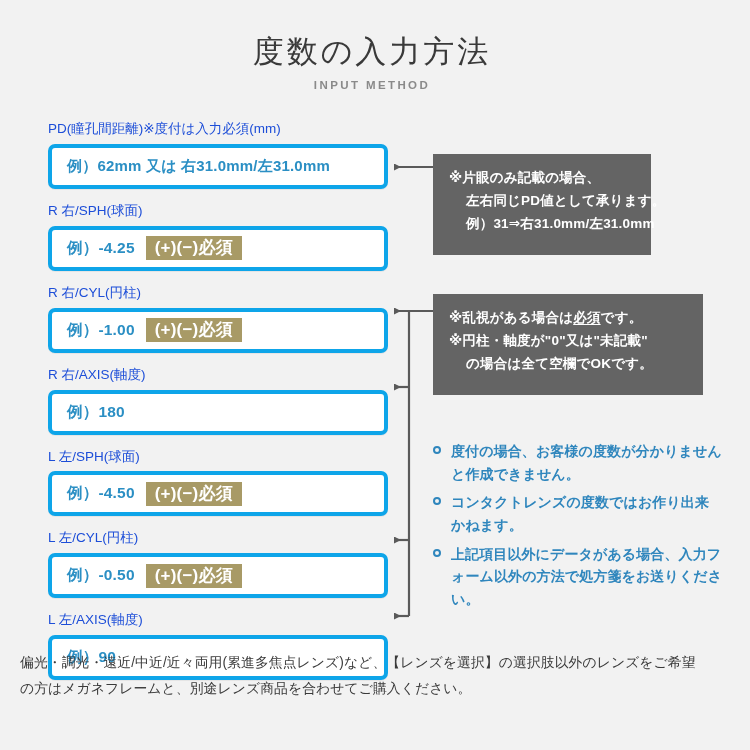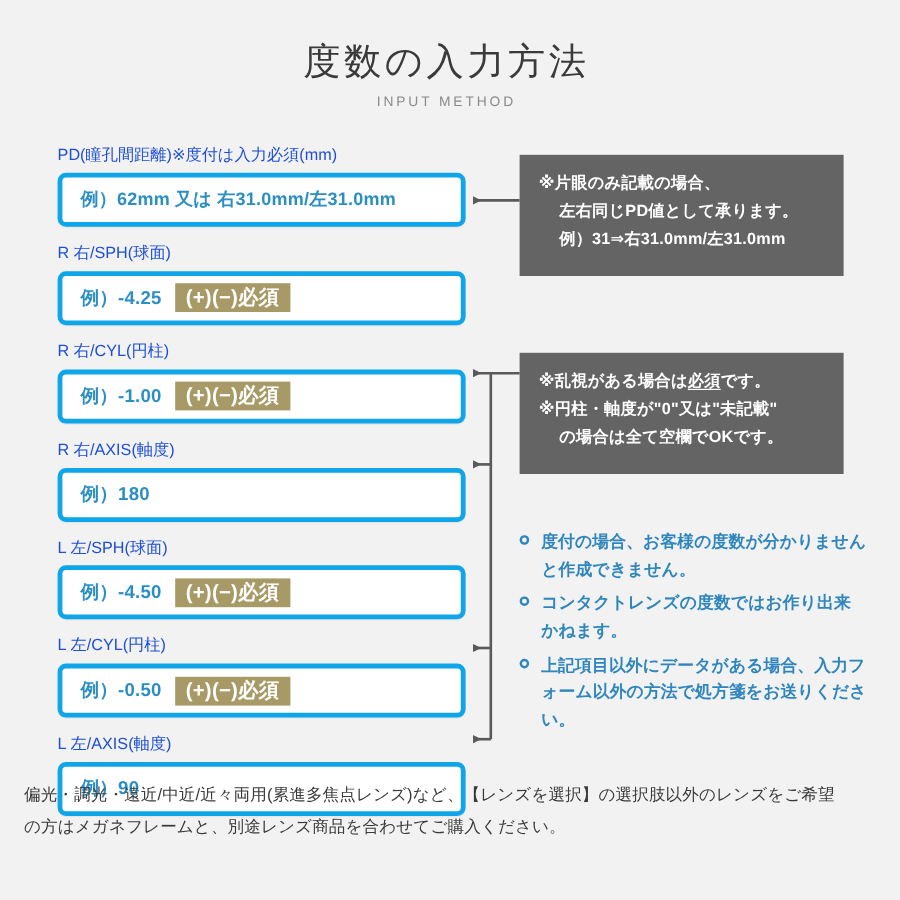--- a/index.html
+++ b/index.html
@@ -36,21 +36,21 @@
     letter-spacing: 3px;
     color: #3a3a3a;
     line-height: 1.15;
     white-space: nowrap;
   }
   .header .title-en {
     margin-top: 9px;
     font-size: 11.5px;
     letter-spacing: 2.4px;
     color: #8a8a8a;
-    font-weight: 400;
+    font-weight: 700;
     white-space: nowrap;
   }
 
   
   .form-col {
     position: absolute;
     left: 48px;
     top: 121px;
     width: 340px;
   }
@@ -109,22 +109,22 @@
     font-weight: bold;
     line-height: 1.72;
     white-space: nowrap;
     letter-spacing: 0.2px;
   }
   .callout .indent { padding-left: 17px; }
   .callout u { text-decoration: underline; text-underline-offset: 2px; }
 
   #callout-pd {
     left: 433px;
-    top: 129px;
-    width: 270px;
+    top: 154px;
+    width: 218px;
     height: 101px;
     padding: 12px 0 0 16px;
   }
   #callout-cyl {
     left: 433px;
     top: 294px;
     width: 270px;
     height: 101px;
     padding: 12px 0 0 16px;
   }

